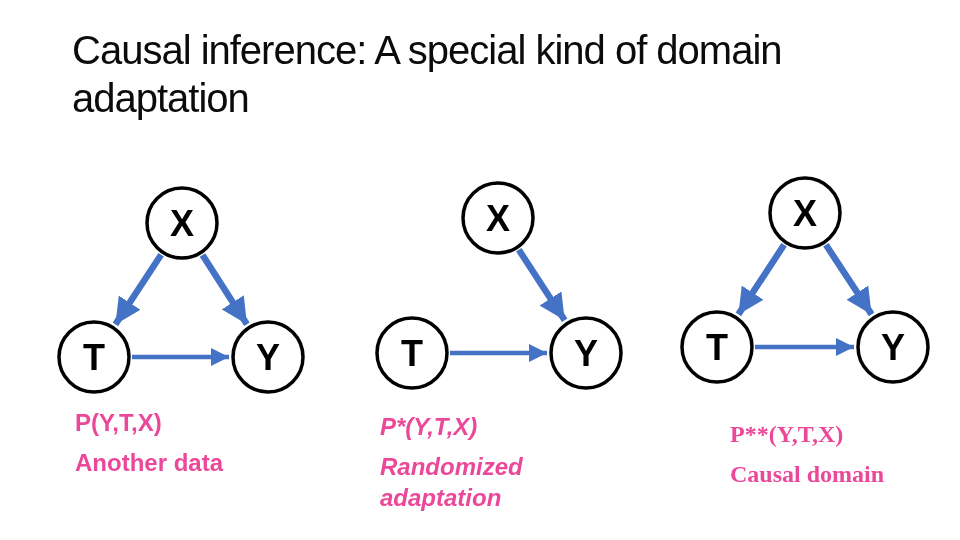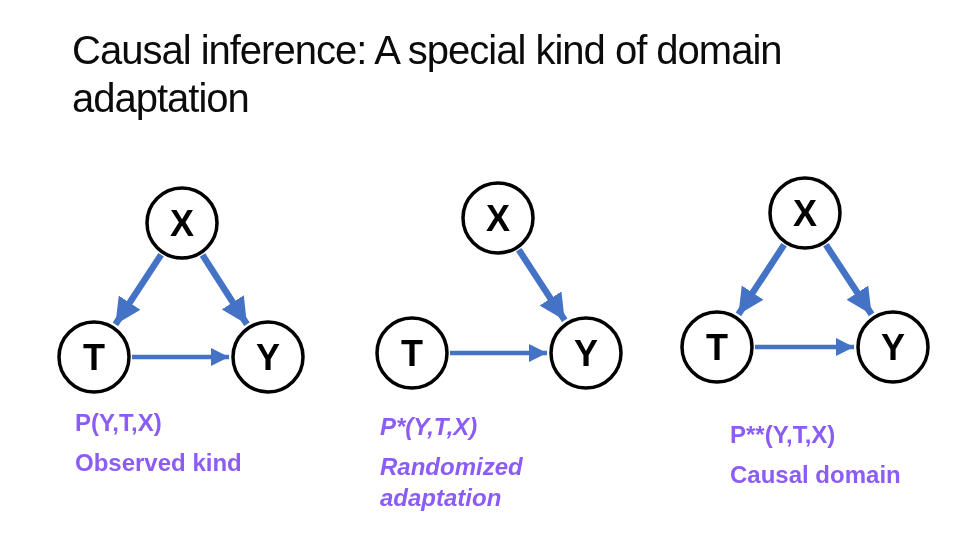--- a/index.html
+++ b/index.html
@@ -35,35 +35,35 @@
   }
   .node-label {
     font-family: "Liberation Sans", sans-serif;
     font-weight: 700;
     font-size: 36px;
     fill: #000000;
   }
   .caption {
     position: absolute;
     font-weight: 700;
-    color: #8b5cf6;
+    color: #ec4899;
   }
   .caption .formula {
     margin: 0 0 11px 0;
     font-size: 24px;
     line-height: 27px;
   }
   .caption .desc {
     margin: 0;
     font-size: 24px;
     line-height: 31px;
   }
   .caption-0 { left: 75px;  top: 409px; width: 230px; }
   .caption-1 { left: 380px; top: 413px; width: 160px; font-style: italic; }
-  .caption-2 { left: 730px; top: 421px; width: 230px; }
+  .caption-2 { left: 730px; top: 421px; width: 230px; font-family: Liberation Serif, serif; }
 </style>
 </head>
 <body>
 
 <div class="slide">
 
   <h1 class="title">Causal inference: A special kind of domain adaptation</h1>
 
   <svg id="diagram-svg" width="960" height="540" viewBox="0 0 960 540">
       <defs>
@@ -112,21 +112,21 @@
         <text x="717" y="347" dy="0.36em" text-anchor="middle" class="node-label">T</text>
       </g>
       <g>
         <circle cx="893" cy="347" r="35" fill="#FFFFFF" stroke="#000000" stroke-width="3.5"></circle>
         <text x="893" y="347" dy="0.36em" text-anchor="middle" class="node-label">Y</text>
       </g>
     </svg>
 
   <div class="caption caption-0">
     <p class="formula">P(Y,T,X)</p>
-    <p class="desc">Observed kind</p>
+    <p class="desc">Another data</p>
   </div>
 
   <div class="caption caption-1">
     <p class="formula">P*(Y,T,X)</p>
     <p class="desc">Randomized adaptation</p>
   </div>
 
   <div class="caption caption-2">
     <p class="formula">P**(Y,T,X)</p>
     <p class="desc">Causal domain</p>

